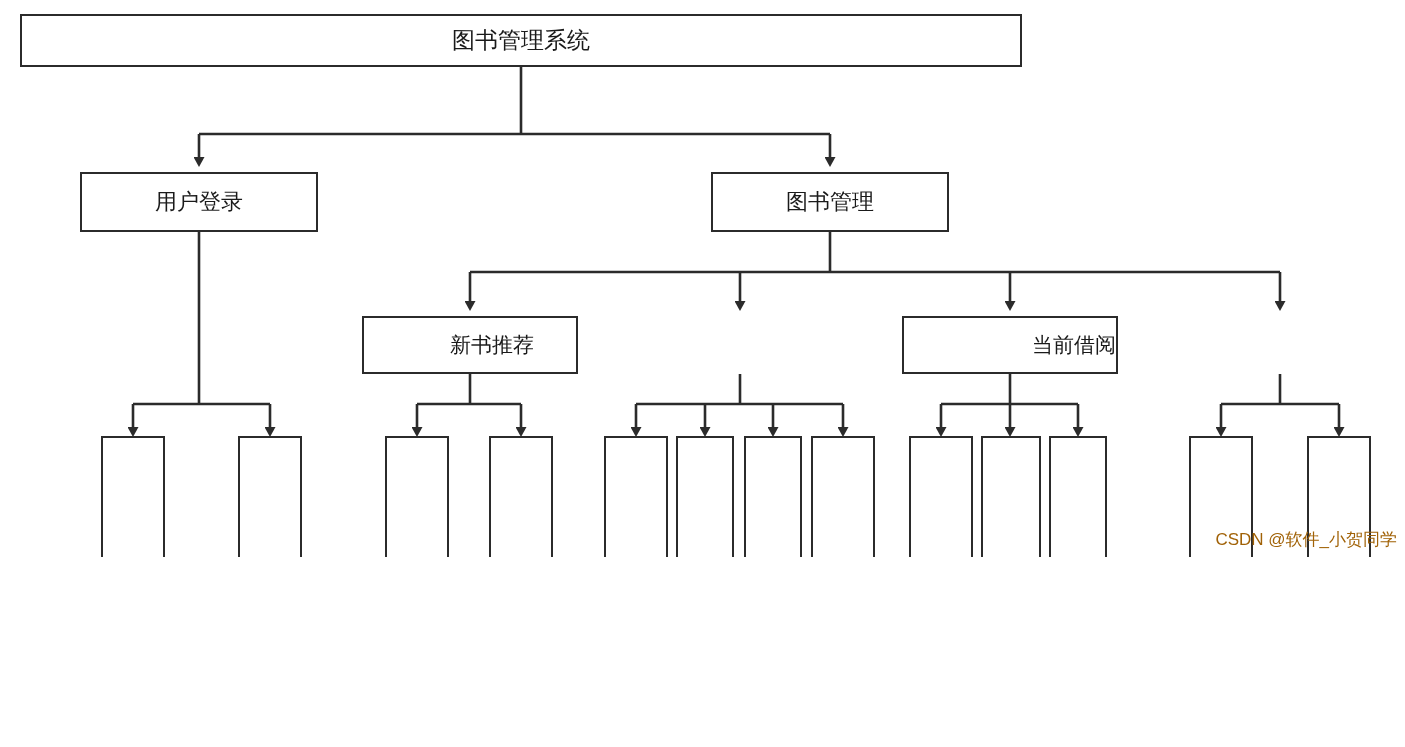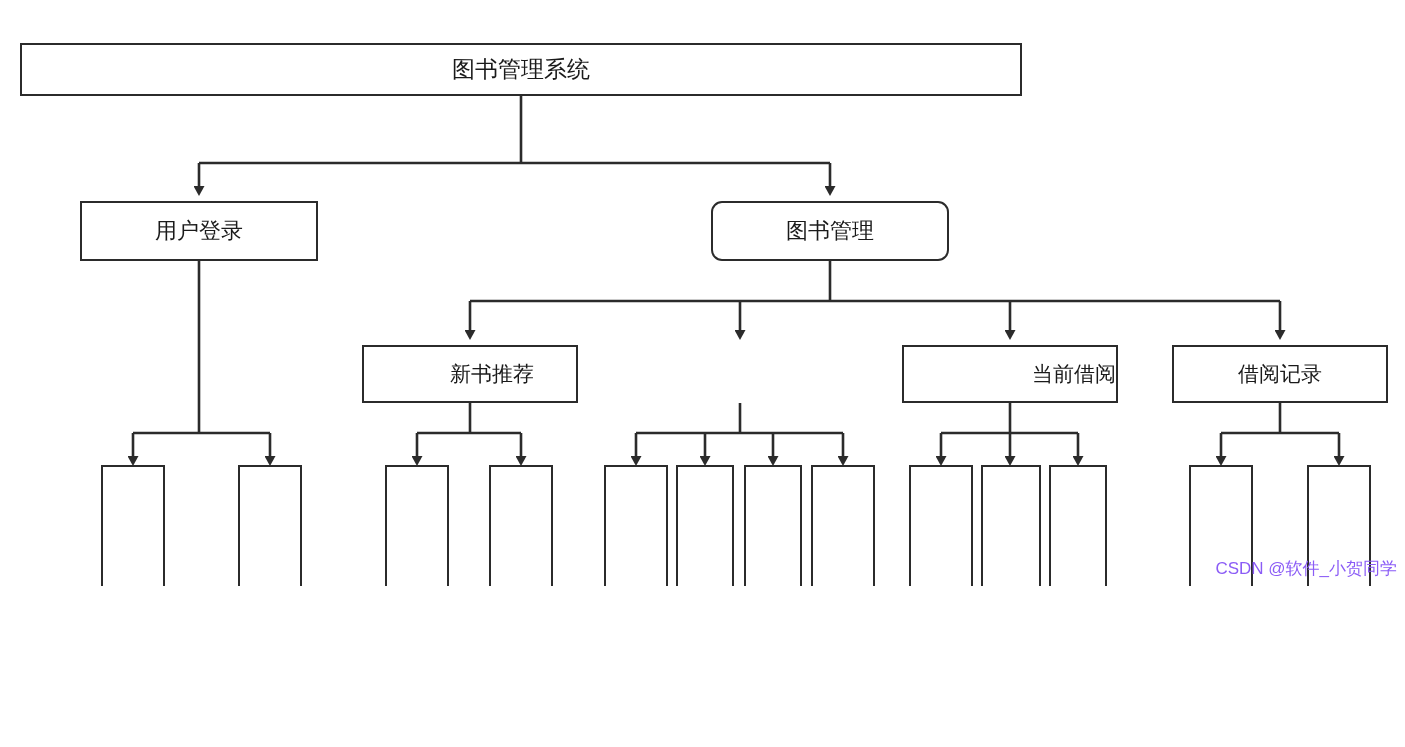--- a/index.html
+++ b/index.html
@@ -9,21 +9,20 @@
   }
   body {
     font-family: "Liberation Sans", "DejaVu Sans", sans-serif;
   }
   #canvas {
     position: relative;
     width: 1405px;
     height: 557px;
     background: #ffffff;
     overflow: hidden;
-    margin-top: 29px;
   }
   #edges {
     position: absolute;
     left: 0;
     top: 0;
     width: 1405px;
     height: 747px;
     pointer-events: none;
   }
   .node {
@@ -62,21 +61,21 @@
   }
   .node-label {
     white-space: pre-line;
     text-align: center;
   }
   .watermark {
     position: absolute;
     right: 8px;
     bottom: 6px;
     font-size: 17px;
-    color: #8b5cf6;
+    color: #a16207;
     z-index: 5;
     white-space: nowrap;
   }
 </style>
 </head>
 <body>
 
 <div id="canvas">
 
   <svg id="edges" viewBox="0 0 1405 747" width="1405" height="747">
@@ -132,36 +131,33 @@
   </svg>
 
   <div class="node level0" style="left:20px; top:14px; width:1002px; height:53px;">
     <span class="node-label">图书管理系统</span>
   </div>
 
   <div class="node level1" style="left:80px; top:172px; width:238px; height:60px;">
     <span class="node-label">用户登录</span>
   </div>
 
-  <div class="node level1" style="left:711px; top:172px; width:238px; height:60px;border-radius:11px;">
+  <div class="node level1" style="left:711px; top:172px; width:238px; height:60px;">
     <span class="node-label">图书管理</span>
   </div>
 
   <div class="node level2" style="left:362px; top:316px; width:216px; height:58px;padding-left:44px;">
     <span class="node-label">新书推荐</span>
   </div>
 
 
   <div class="node level2" style="left:902px; top:316px; width:216px; height:58px;justify-content:flex-end;">
     <span class="node-label">当前借阅</span>
   </div>
 
-  <div class="node level2" style="left:1172px; top:316px; width:216px; height:58px;">
-    <span class="node-label">借阅记录</span>
-  </div>
 
   <div class="node leaf" style="left:101px; top:436px; width:64px; height:298px;">
     <span class="node-label">用户登录</span>
   </div>
 
   <div class="node leaf" style="left:238px; top:436px; width:64px; height:298px;">
     <span class="node-label">注销登录</span>
   </div>
 
   <div class="node leaf" style="left:385px; top:436px; width:64px; height:298px;">

